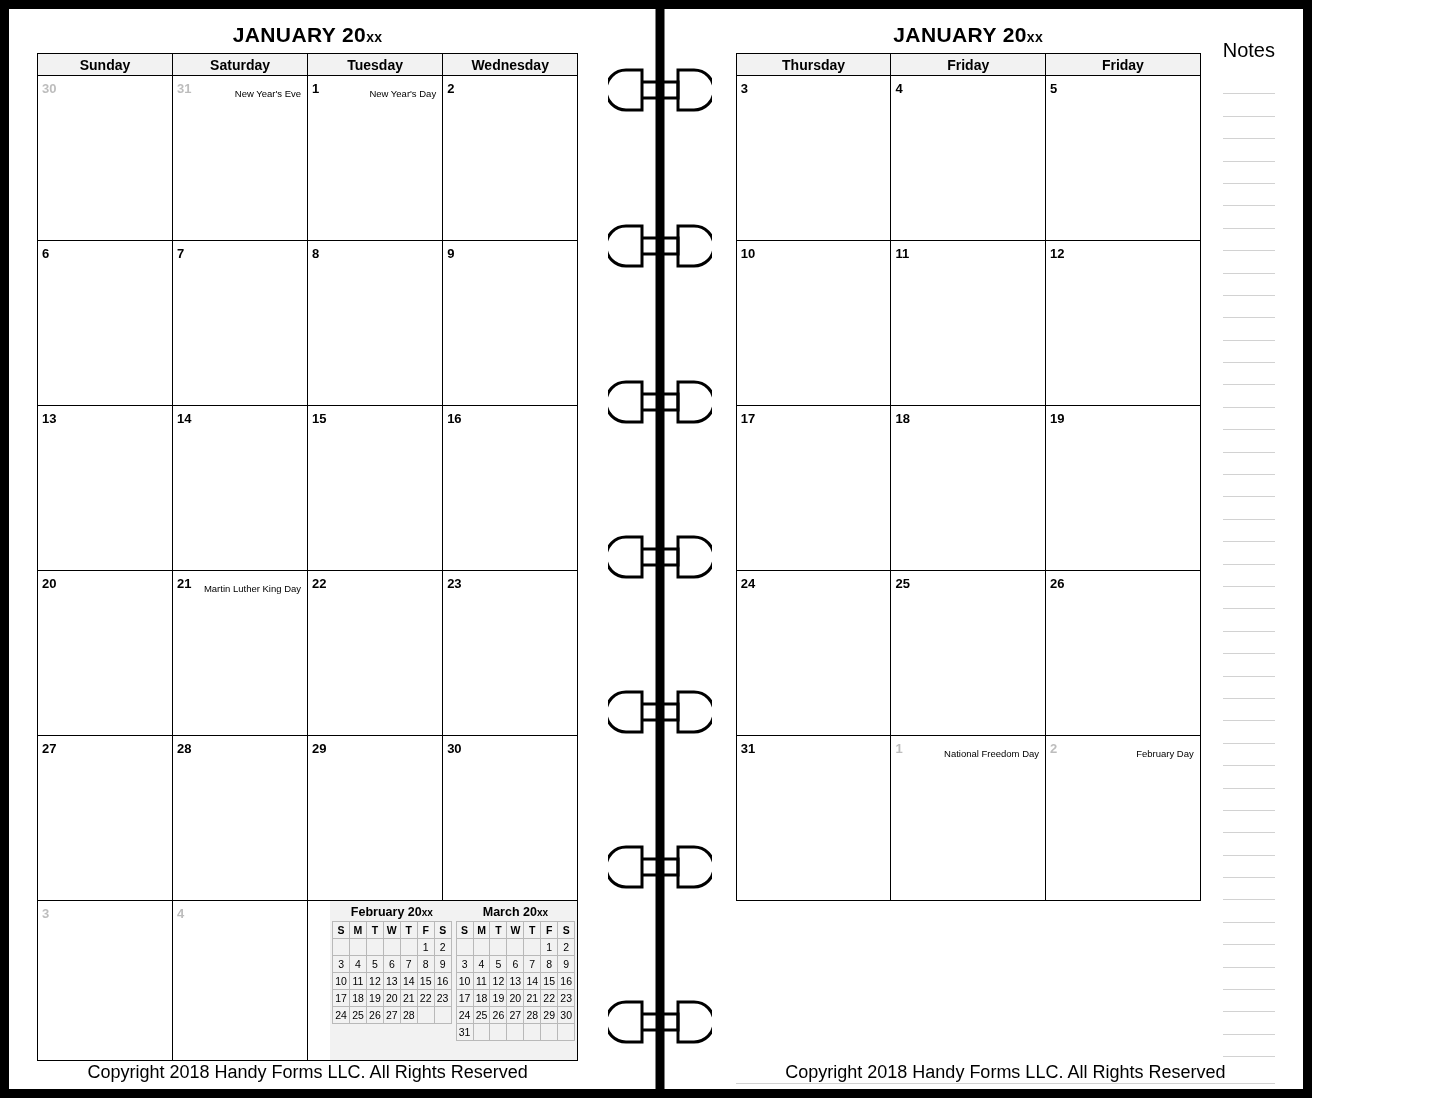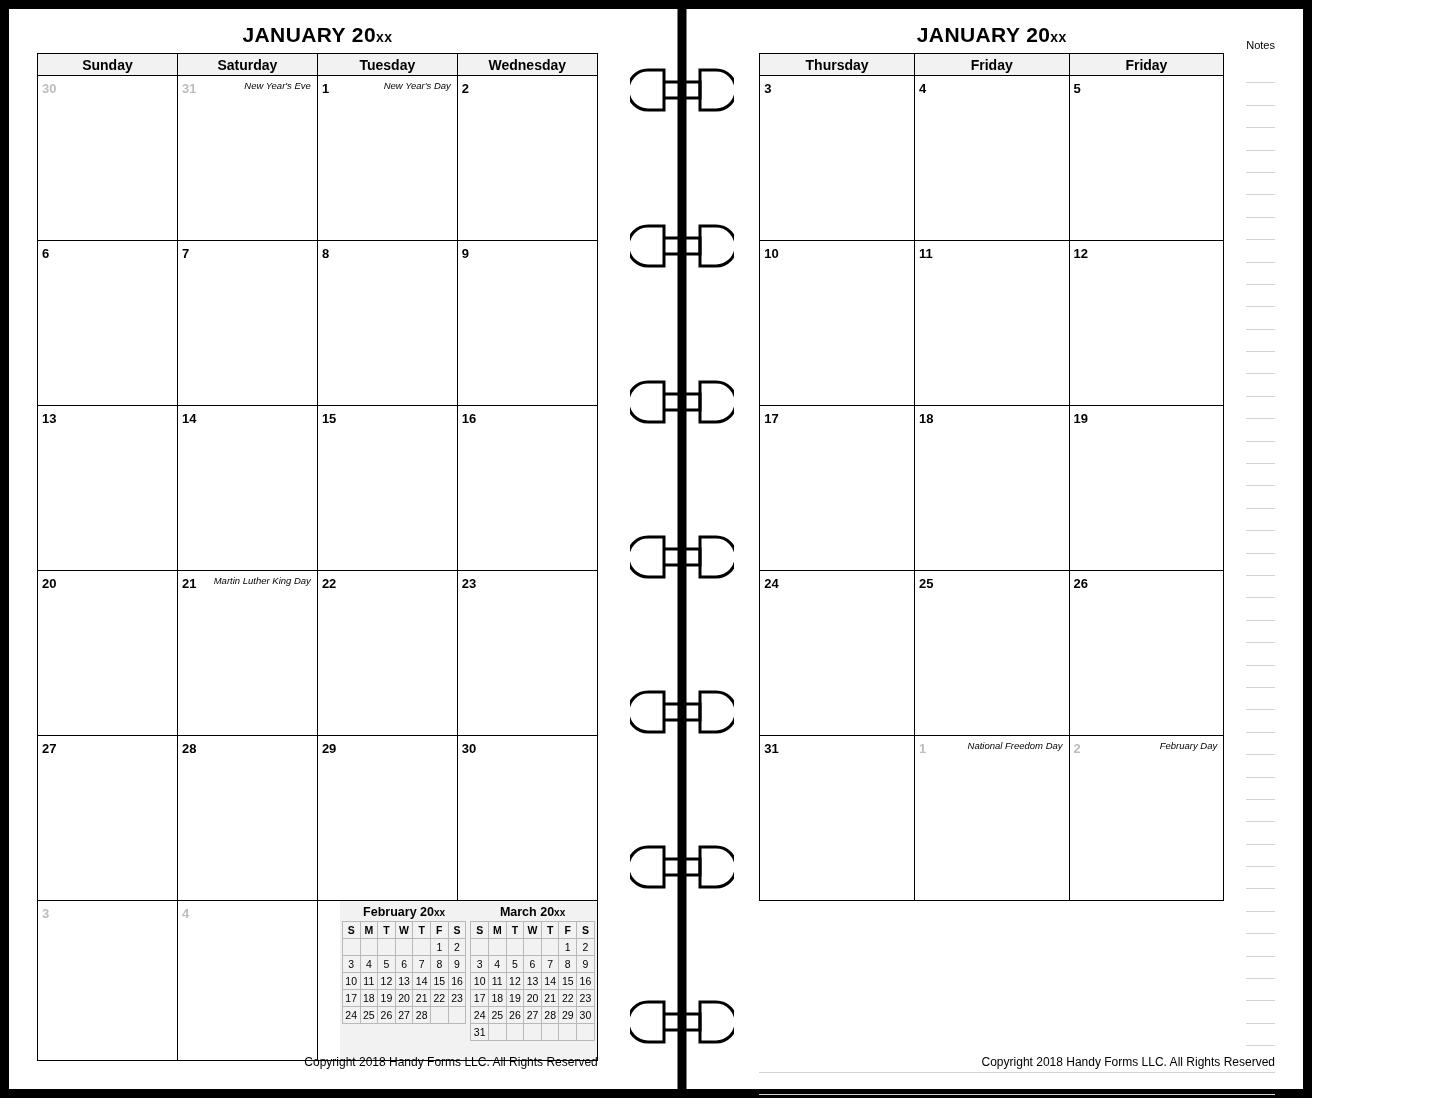--- a/index.html
+++ b/index.html
@@ -72,23 +72,22 @@
   }
   .cal td.short { height: 160px; }
   .daynum {
     font-size: 13px;
     font-weight: bold;
     line-height: 1;
   }
   .daynum.muted { color: #bdbdbd; font-weight: bold; }
   .holiday {
     position: absolute;
-    top: 4px; right: 6px;
+    top: 12px; right: 6px;
     font-size: 9.5px;
-    font-style: italic;
     white-space: nowrap;
   }
 
   
   .mini-wrap {
     position: absolute;
     left: 0; right: 0; top: 0; bottom: 0;
     display: flex;
     background: #f2f2f2;
     margin-left: 22px;
@@ -115,24 +114,24 @@
     font-size: 10.5px;
     text-align: center;
     padding: 0;
     background: #f2f2f2;
     vertical-align: middle;
   }
   table.minical th { font-weight: bold; }
 
   .copyright {
     position: absolute;
-    bottom: 20px;
+    bottom: 6px;
     left: 0; right: 0;
-    text-align: right;
-    font-size: 12px;
+    text-align: center;
+    font-size: 18px;
   }
   .left-page .copyright { left: 28px; right: 28px; }
   .right-page .copyright { left: 22px; right: 28px; }
 
   
   .binding {
     position: relative;
     width: 128px;
     height: 100%;
   }
@@ -157,21 +156,21 @@
   
   .right-inner { display: flex; gap: 0; }
   .right-cal { width: 465px; }
   .notes {
     flex: 1;
     padding-left: 22px;
     padding-top: 4px;
   }
   .notes-title {
     text-align: center;
-    font-size: 11px;
+    font-size: 20px;
     margin: 14px 0 10px 0;
   }
   .rule-lines { width: 100%; }
   .rule {
     border-bottom: 1px solid #d2d2d2;
     height: 22.4px;
   }
   .bottom-lines {
     margin-top: 4px;
     width: 100%;

